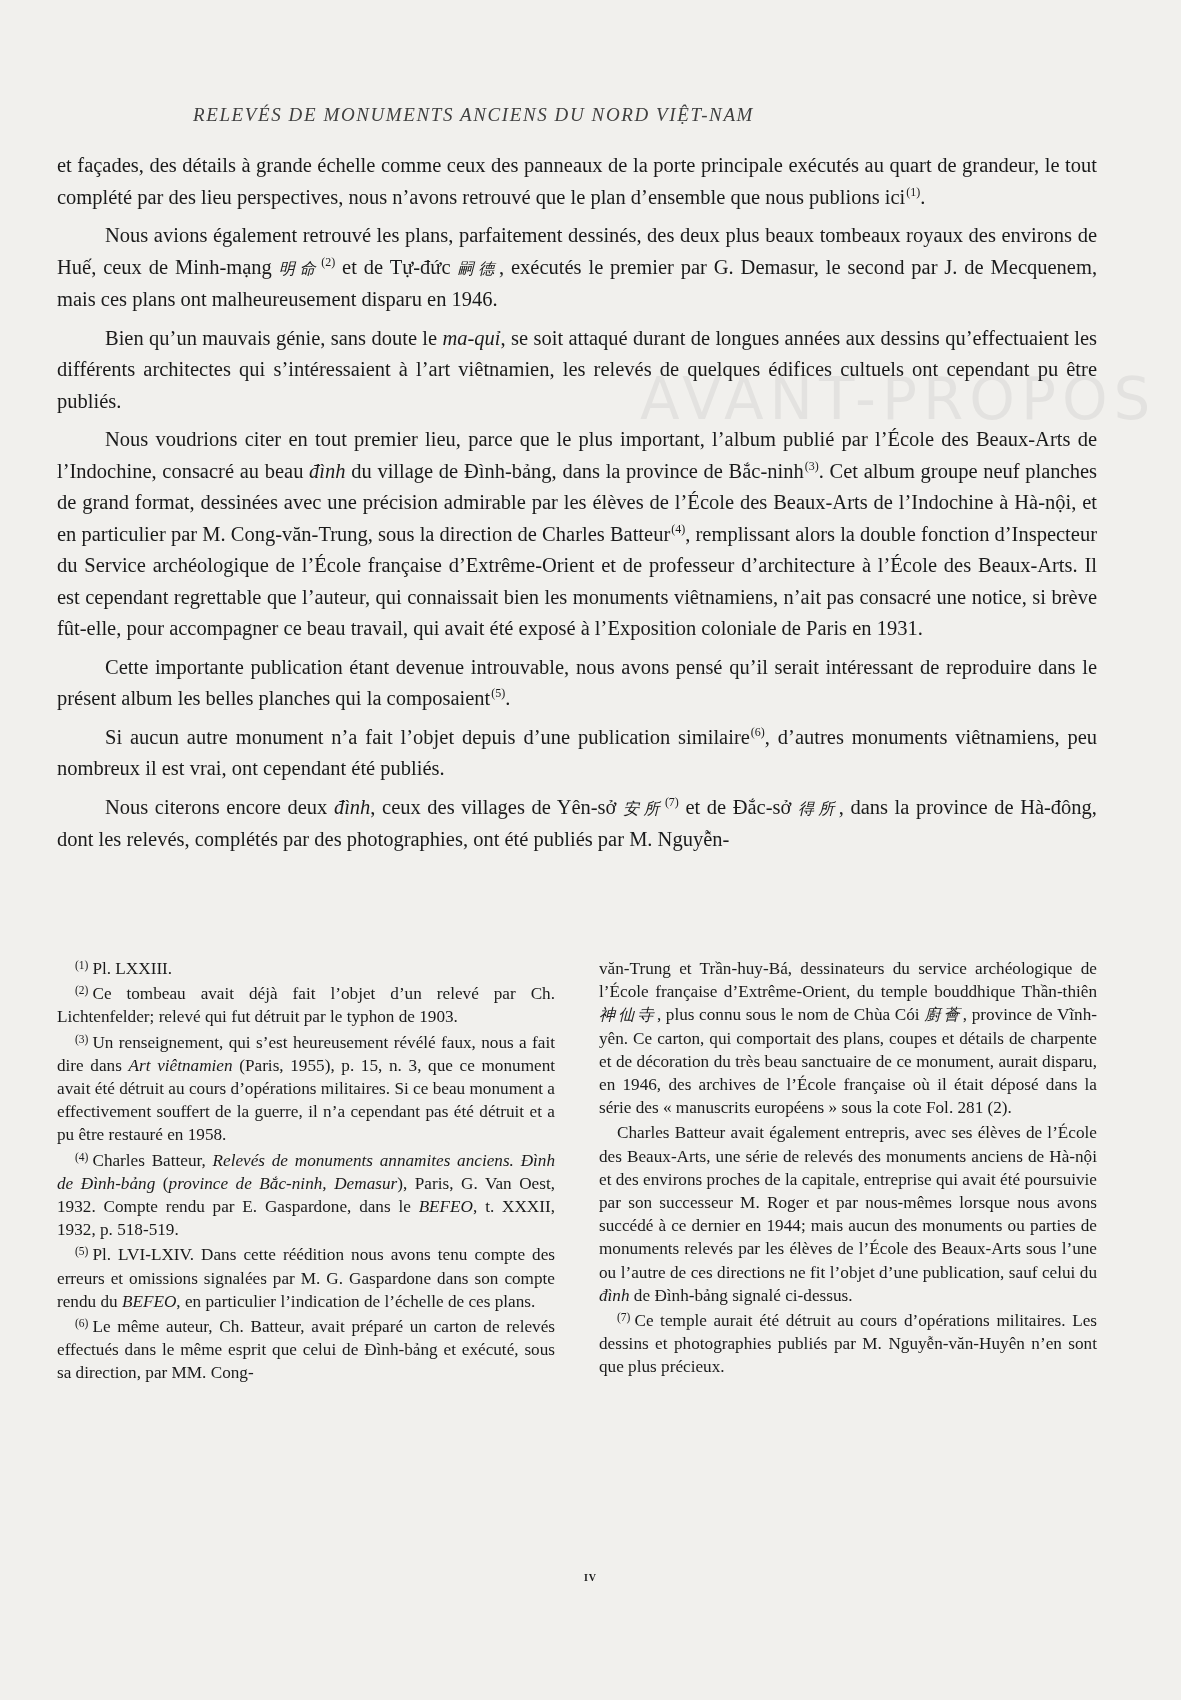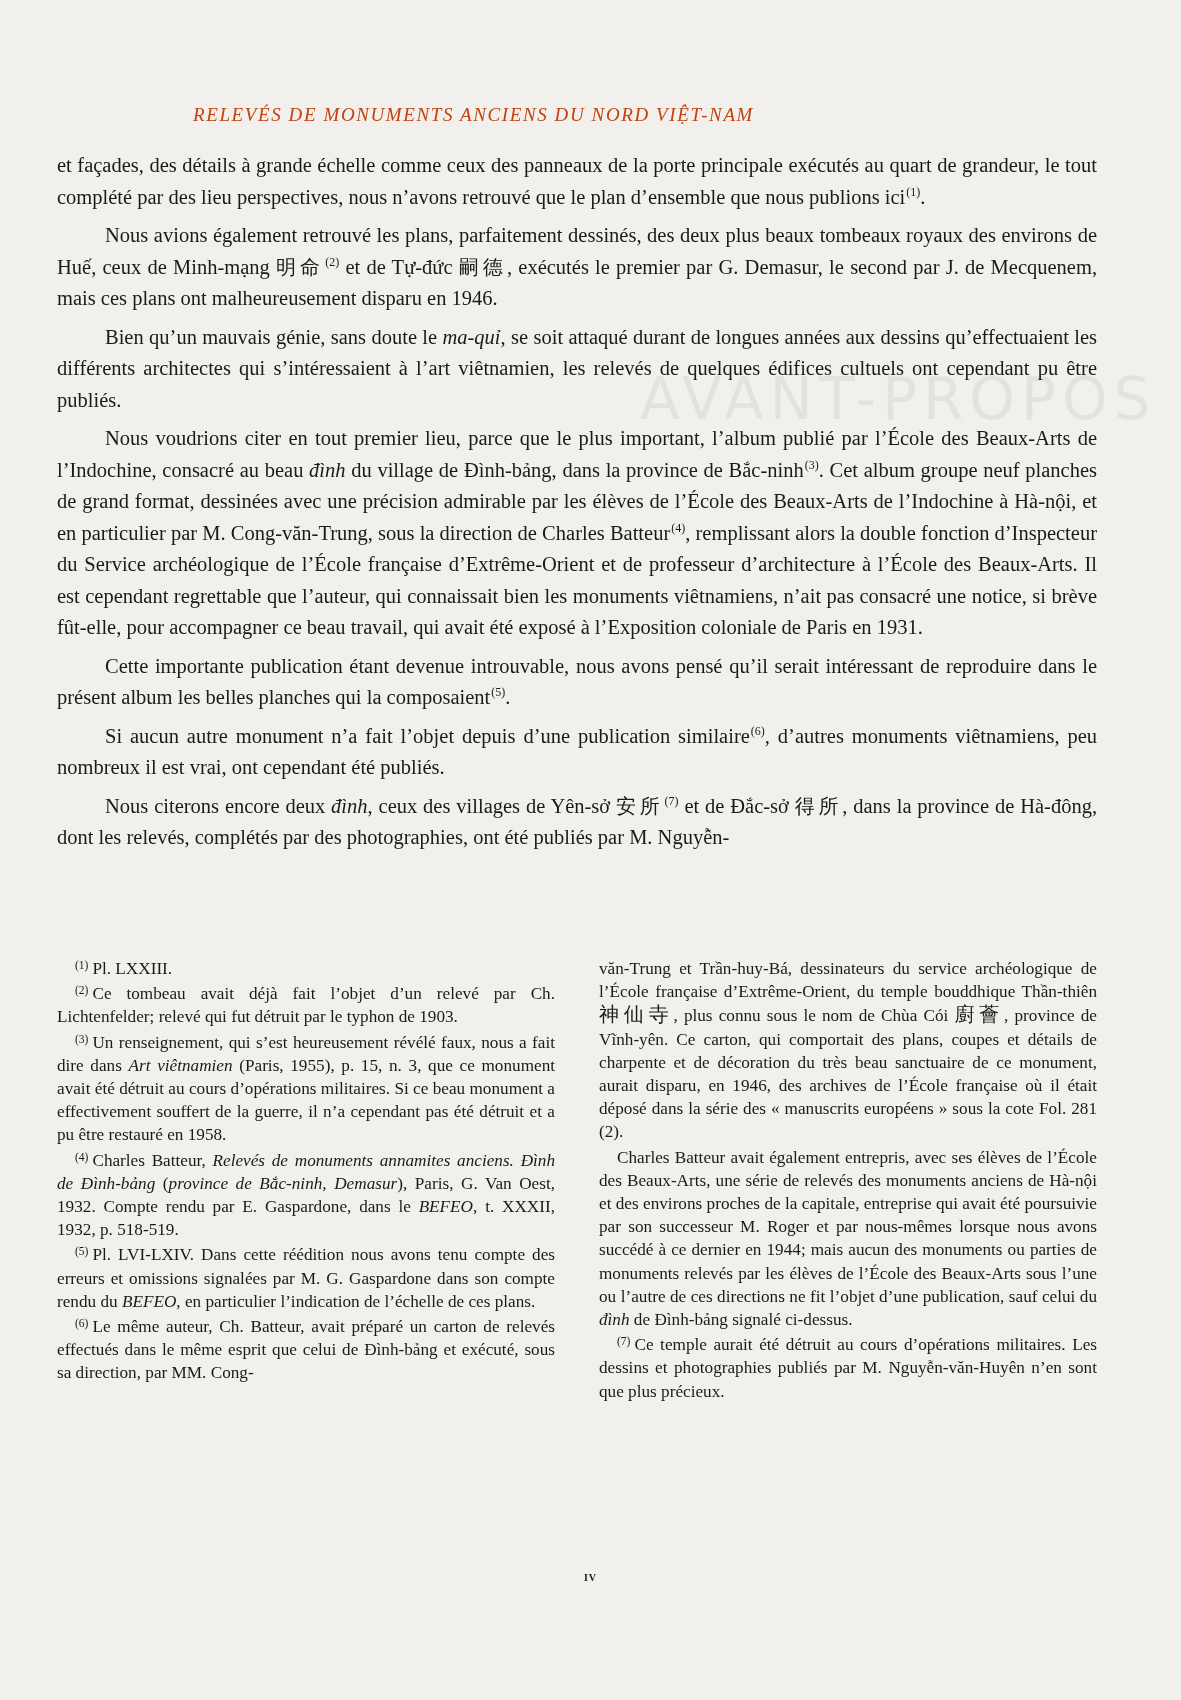--- a/index.html
+++ b/index.html
@@ -8,30 +8,30 @@
     background: #f1f0ed;
     color: #1a1a1a;
     font-family: "Liberation Serif", "DejaVu Serif", serif;
     position: relative;
     overflow: hidden;
   }
   .page { position: absolute; left: 0; top: 0; width: 1181px; height: 1700px; }
   .running-head {
     position: absolute; top: 104px; left: 0; width: 947px;
     text-align: center; font-style: italic;
-    font-size: 19px; letter-spacing: 1.6px; color: #c2410c;
+    font-size: 19px; letter-spacing: 1.6px; color: #404040;
   }
   .body-text {
     position: absolute; top: 150px; left: 57px; width: 1040px;
     font-size: 20.5px; line-height: 31.5px; text-align: justify;
   }
   .body-text p { margin: 0 0 7px 0; text-indent: 48px; }
   .body-text p.cont { text-indent: 0; }
   sup.fn { font-size: 12px; vertical-align: 8px; line-height: 0; margin-left: 1px; }
-  .cjk { font-family: "DejaVu Sans", sans-serif; font-size: 20px; letter-spacing: 3px; }
+  .cjk { font-family: "DejaVu Sans", sans-serif; font-size: 16px; letter-spacing: 3px; font-style: italic; }
   .footnotes {
     position: absolute; top: 957px; left: 57px; width: 1040px;
     display: flex; gap: 44px;
     font-size: 17.2px; line-height: 23.2px;
   }
   .fn-col { width: 504px; text-align: justify; }
   .fn-col p { margin: 0 0 2px 0; text-indent: 18px; }
   .fn-col p.cont { text-indent: 0; }
   .fnmark { font-size: 11.5px; vertical-align: 5px; line-height: 0; margin-right: 4px; }
   .page-number {

